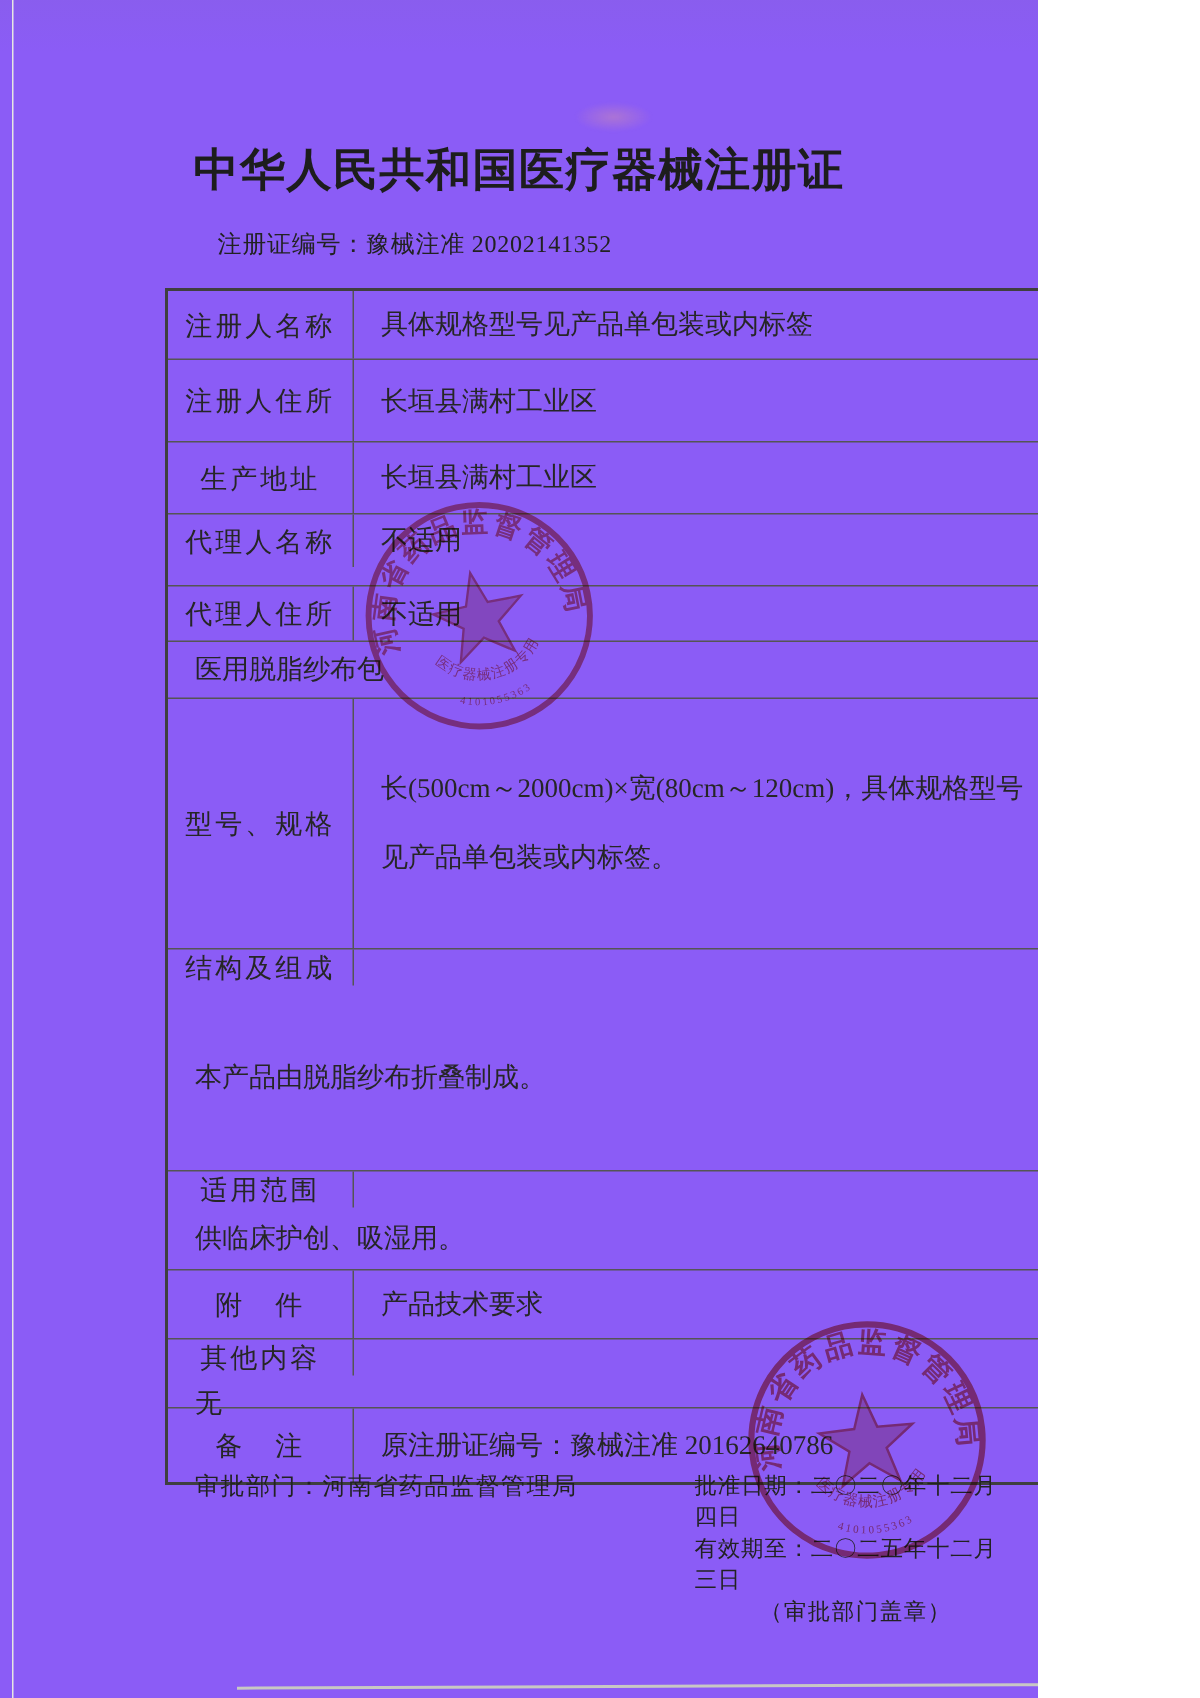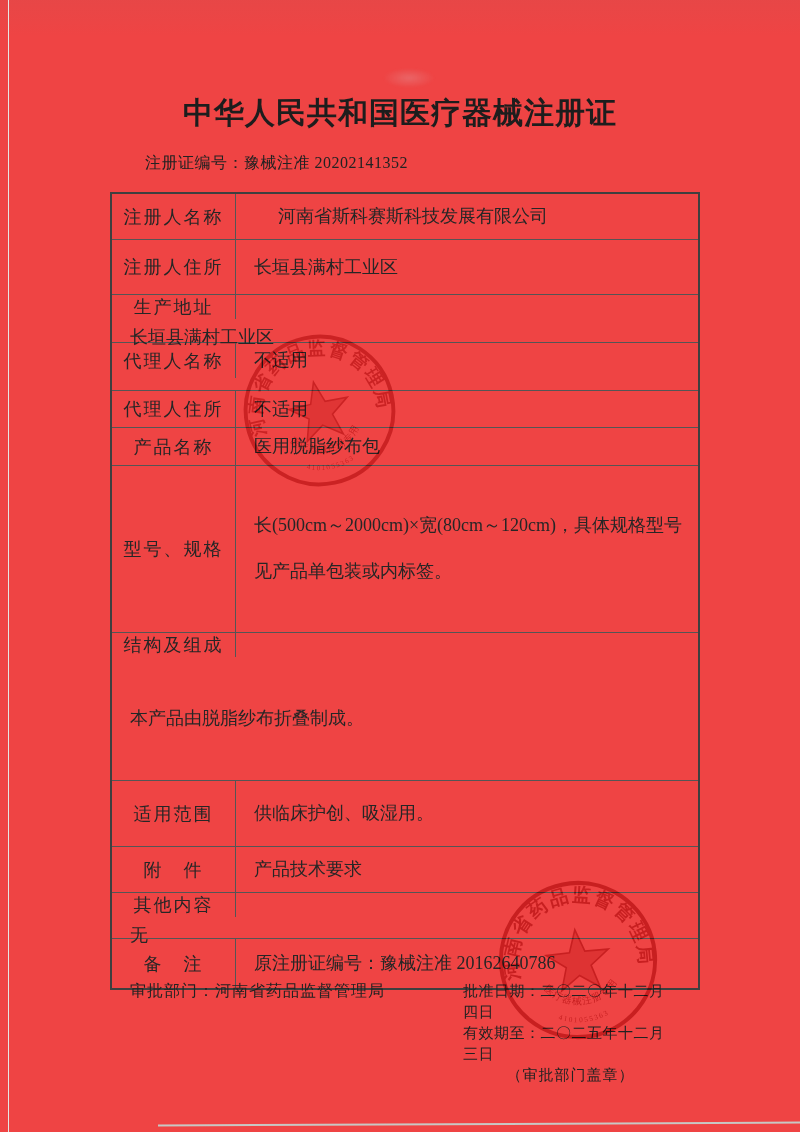--- a/index.html
+++ b/index.html
@@ -1,19 +1,19 @@
 <!DOCTYPE html>
 <html><head>
 <meta charset="utf-8">
 <style>
   html,body{margin:0;padding:0;background:#ffffff;}
   .page{
     position:relative;
-    width:800px;height:1132px;
-    background:#ef4444;
+    width:692px;height:1132px;
+    background:#8b5cf6;
     overflow:hidden;
     font-family:"Liberation Serif","DejaVu Serif",serif;
     color:#262626;
   }
   .top-shade{position:absolute;left:0;top:0;width:100%;height:36px;
     background:linear-gradient(180deg,rgba(110,110,110,0.06),rgba(110,110,110,0));}
   .scan-edge-left{position:absolute;left:8px;top:0;width:1px;height:1132px;background:#e6e6e2;}
   .scan-line-bottom{position:absolute;left:158px;top:1123px;width:650px;height:2px;
     background:#c8c8c4;transform:rotate(-0.25deg);}
   .ink-smudge{position:absolute;left:383px;top:68px;width:52px;height:20px;
@@ -39,23 +39,23 @@
     display:flex;align-items:center;justify-content:center;
     font-size:18px;letter-spacing:2px;color:#262626;text-align:center;
     box-sizing:border-box;
   }
   .td{
     flex:1;display:flex;align-items:center;
     padding:4px 12px 4px 18px;
     font-size:18px;color:#262626;line-height:1.6;
     box-sizing:border-box;
   }
-  .r1{height:45px;gap:24px;} .r2{height:55px;} .r3{height:48px;flex-direction:column;}
+  .r1{height:45px;} .r2{height:55px;} .r3{height:48px;}
   .r4{height:36px;justify-content:space-between;} .r5{height:37px;margin-top:12px;} .r6{height:38px;}
-  .r7{height:167px;} .r8{height:148px;flex-direction:column;} .r9{height:66px;}
+  .r7{height:167px;} .r8{height:148px;flex-direction:column;} .r9{height:66px;flex-direction:column;}
   .r10{height:46px;} .r11{height:46px;flex-direction:column;} .r12{height:50px;}
   .r7 .td{line-height:2.55;}
   .footer-left{
     position:absolute;left:130px;top:981px;
     font-size:16px;letter-spacing:1px;color:#222;
   }
   .footer-right{
     position:absolute;left:463px;top:981px;width:215px;
     font-size:15px;line-height:1.4;color:#222;letter-spacing:0.5px;
   }
@@ -78,40 +78,39 @@
 
   <h1 class="title">中华人民共和国医疗器械注册证</h1>
 
   <div class="regline">
     <span>注册证编号：</span><span>豫械注准 20202141352</span>
   </div>
 
   <div class="cert-table">
     <div class="tr r1">
       <div class="th">注册人名称</div>
-      <div class="td">河南省斯科赛斯科技发展有限公司</div>
+      <div class="td">具体规格型号见产品单包装或内标签</div>
     </div>
     <div class="tr r2">
       <div class="th">注册人住所</div>
       <div class="td">长垣县满村工业区</div>
     </div>
     <div class="tr r3">
       <div class="th">生产地址</div>
       <div class="td">长垣县满村工业区</div>
     </div>
     <div class="tr r4">
       <div class="th">代理人名称</div>
       <div class="td">不适用</div>
     </div>
     <div class="tr r5">
       <div class="th">代理人住所</div>
       <div class="td">不适用</div>
     </div>
     <div class="tr r6">
-      <div class="th">产品名称</div>
       <div class="td">医用脱脂纱布包</div>
     </div>
     <div class="tr r7">
       <div class="th">型号、规格</div>
       <div class="td">长(500cm～2000cm)×宽(80cm～120cm)，具体规格型号见产品单包装或内标签。</div>
     </div>
     <div class="tr r8">
       <div class="th">结构及组成</div>
       <div class="td">本产品由脱脂纱布折叠制成。</div>
     </div>

